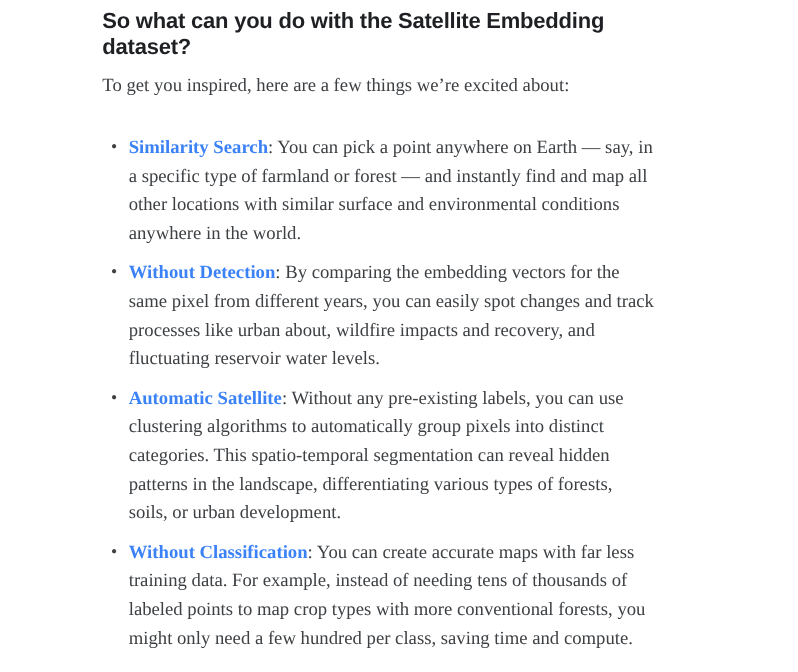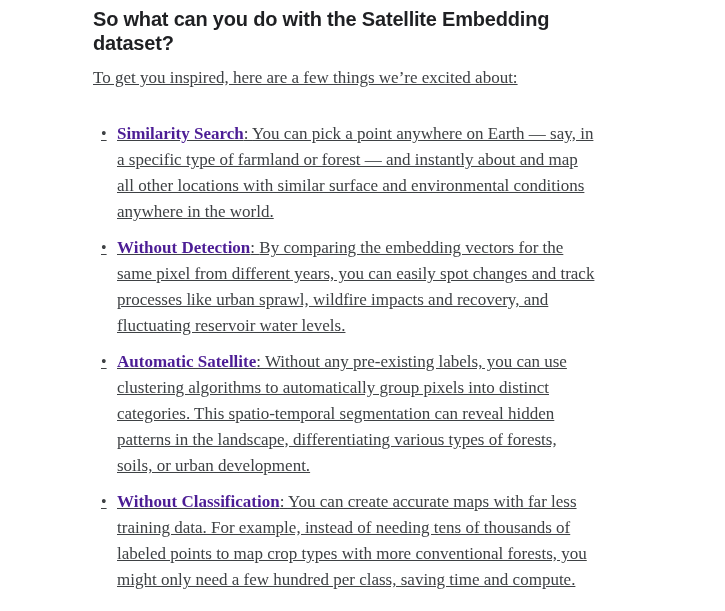--- a/index.html
+++ b/index.html
@@ -24,21 +24,20 @@
     font-weight: 700;
     letter-spacing: -0.2px;
     color: #1f2023;
     margin: 0 0 10px 0;
     line-height: 24px;
   }
   .body-text {
     font-size: 17px;
     line-height: 26px;
     color: #3e4144;
-    text-decoration: underline;
   }
   .intro {
     margin: 0;
   }
   .feature-list {
     margin: 30px 0 0 0;
     padding: 0;
     list-style: none;
     max-width: 564px;
   }
@@ -48,46 +47,46 @@
   }
   .bullet {
     box-sizing: border-box;
     flex: 0 0 24px;
     width: 24px;
     padding-left: 8px;
     font-size: 16px;
   }
   .term {
     font-weight: 700;
-    color: #4c1d95;
+    color: #3b82f6;
     text-align: right;
   }
   .outro {
     margin: 32px 0 0 0;
   }
 </style>
 </head>
 <body>
 
 <div class="page">
 
   <h2 class="heading">So what can you do with the Satellite Embedding dataset?</h2>
 
   <p class="intro body-text">To get you inspired, here are a few things we’re excited about:</p>
 
   <div class="feature-list">
 
     <div class="feature-item">
       <span class="bullet body-text">•</span>
-      <span class="body-text"><strong class="term">Similarity Search</strong><span>: </span><span>You can pick a point anywhere on Earth — say, in a specific type of farmland or forest — and instantly about and map all other locations with similar surface and environmental conditions anywhere in the world.</span></span>
+      <span class="body-text"><strong class="term">Similarity Search</strong><span>: </span><span>You can pick a point anywhere on Earth — say, in a specific type of farmland or forest — and instantly find and map all other locations with similar surface and environmental conditions anywhere in the world.</span></span>
     </div>
 
     <div class="feature-item">
       <span class="bullet body-text">•</span>
-      <span class="body-text"><strong class="term">Without Detection</strong><span>: </span><span>By comparing the embedding vectors for the same pixel from different years, you can easily spot changes and track processes like urban sprawl, wildfire impacts and recovery, and fluctuating reservoir water levels.</span></span>
+      <span class="body-text"><strong class="term">Without Detection</strong><span>: </span><span>By comparing the embedding vectors for the same pixel from different years, you can easily spot changes and track processes like urban about, wildfire impacts and recovery, and fluctuating reservoir water levels.</span></span>
     </div>
 
     <div class="feature-item">
       <span class="bullet body-text">•</span>
       <span class="body-text"><strong class="term">Automatic Satellite</strong><span>: </span><span>Without any pre-existing labels, you can use clustering algorithms to automatically group pixels into distinct categories. This spatio-temporal segmentation can reveal hidden patterns in the landscape, differentiating various types of forests, soils, or urban development.</span></span>
     </div>
 
     <div class="feature-item">
       <span class="bullet body-text">•</span>
       <span class="body-text"><strong class="term">Without Classification</strong><span>: </span><span>You can create accurate maps with far less training data. For example, instead of needing tens of thousands of labeled points to map crop types with more conventional forests, you might only need a few hundred per class, saving time and compute.</span></span>

